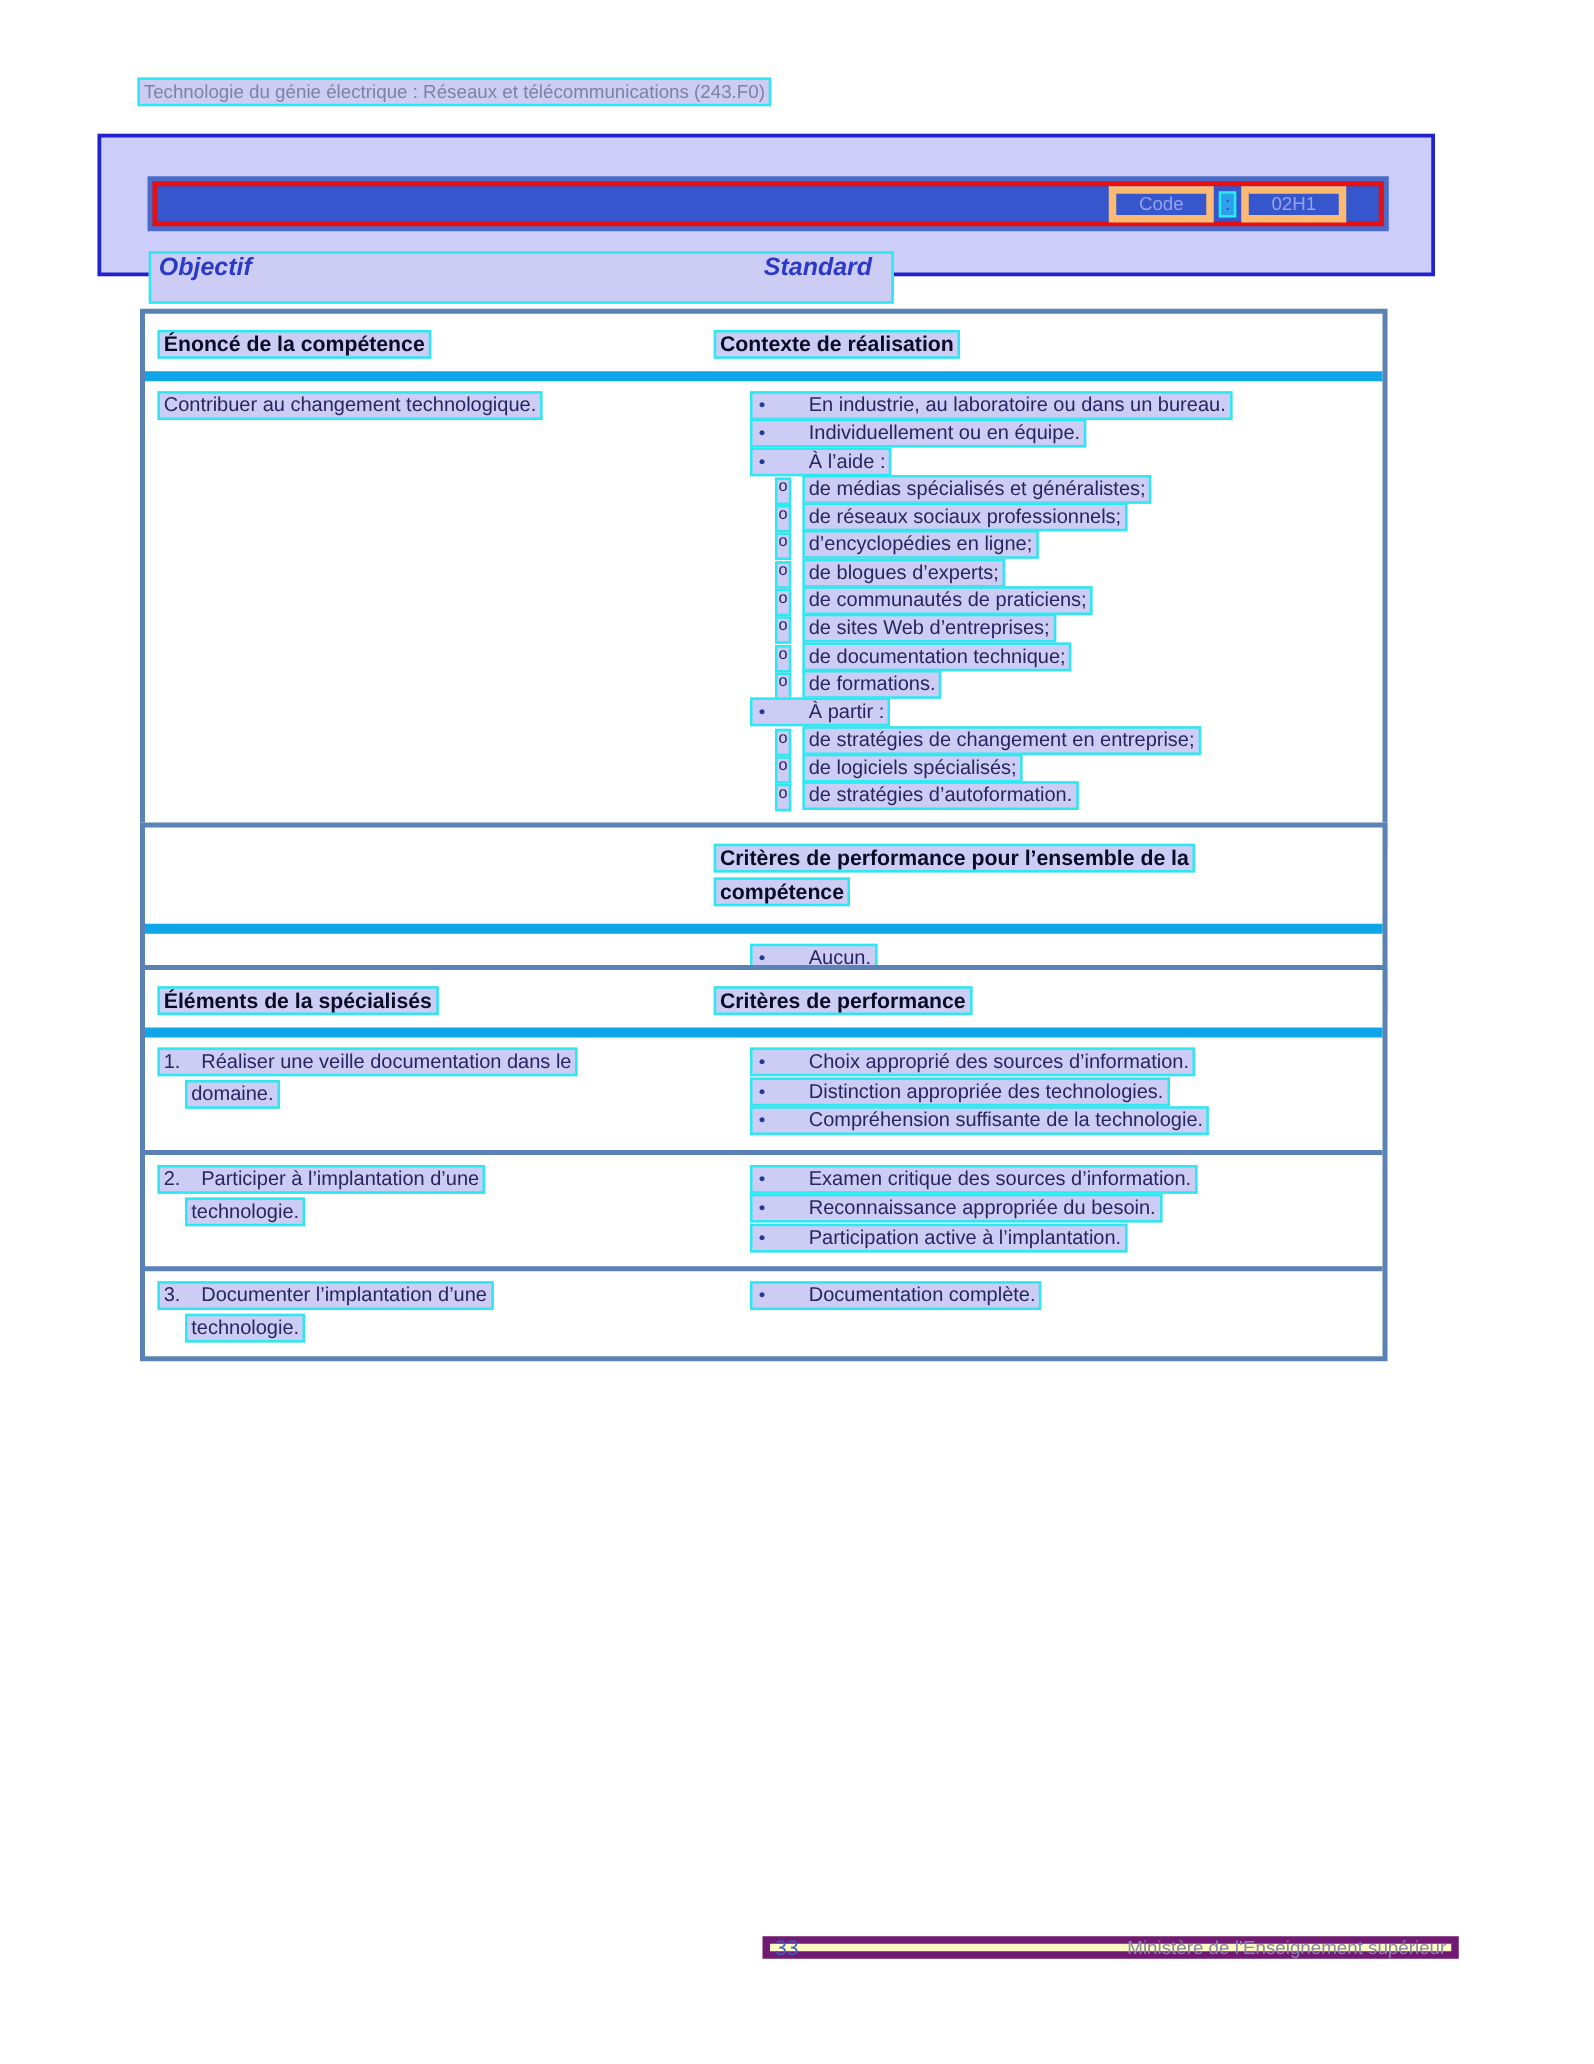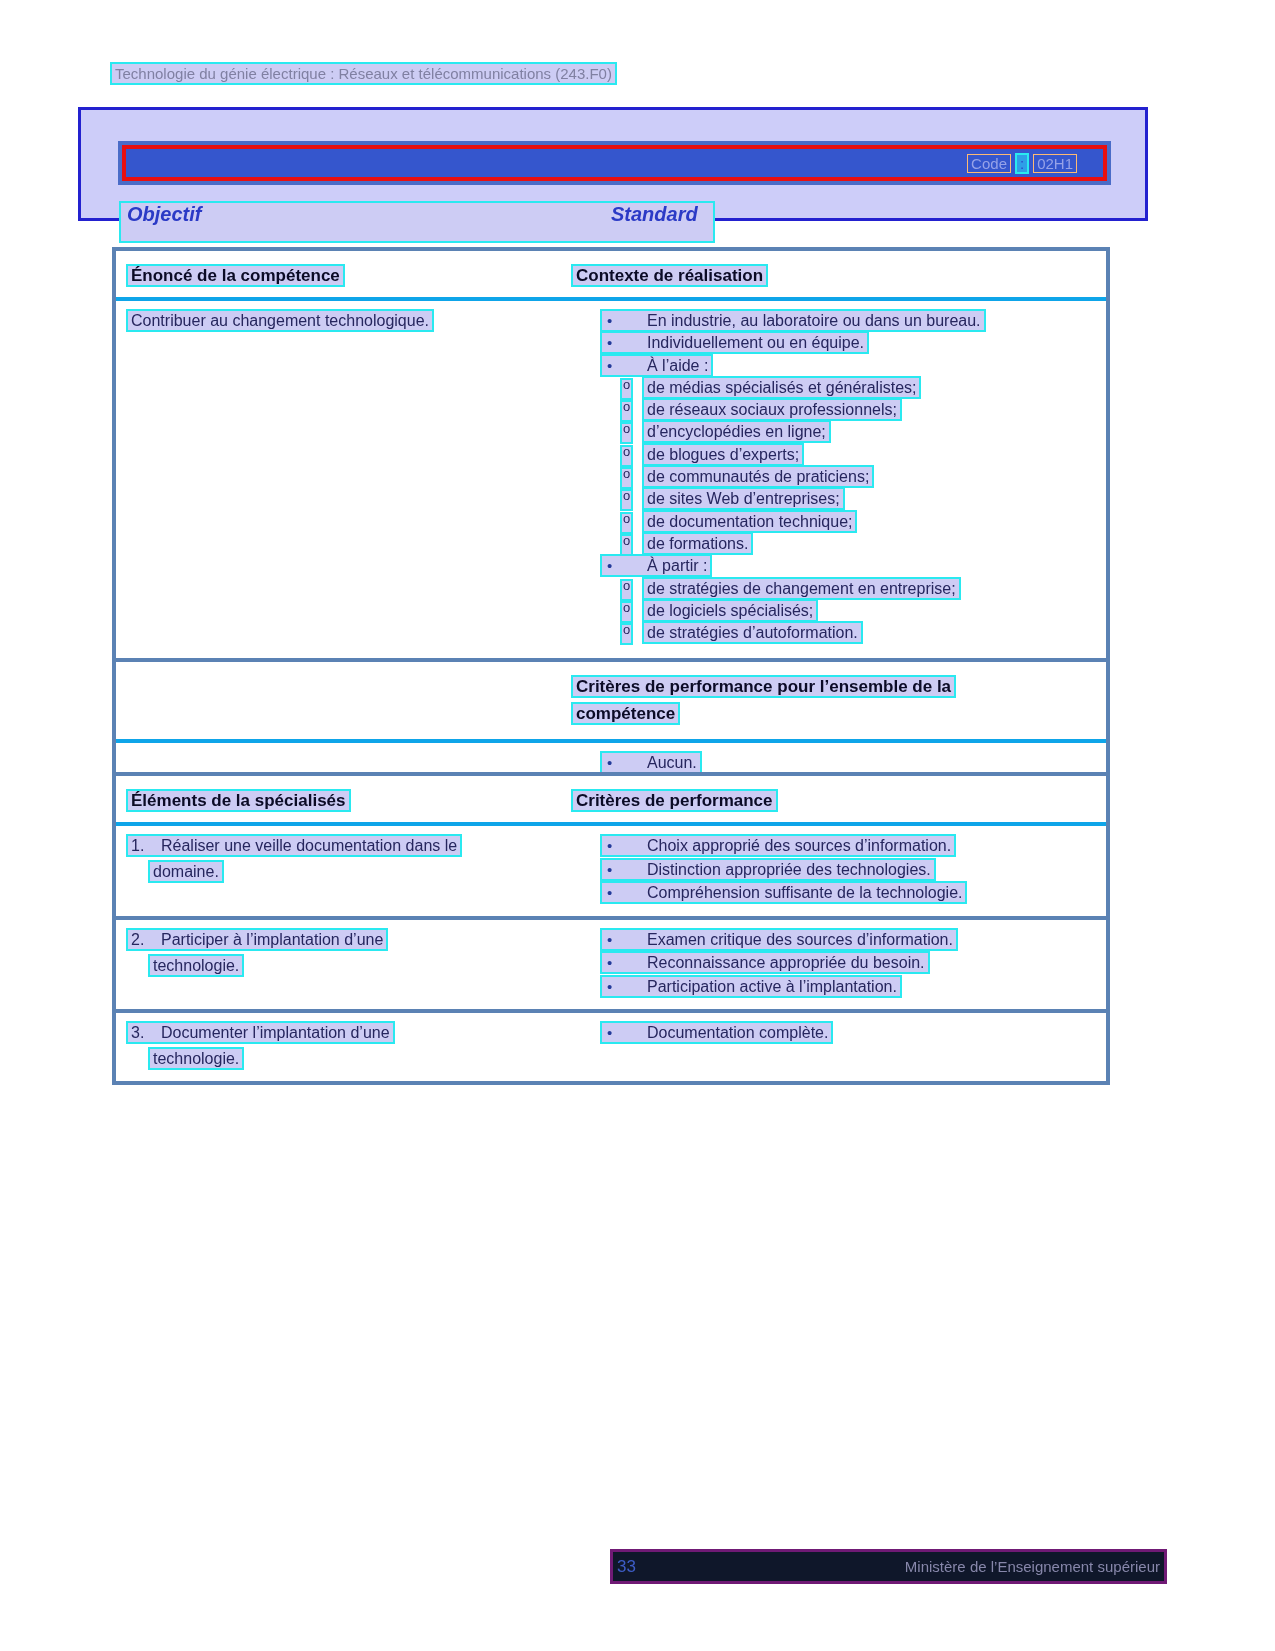--- a/index.html
+++ b/index.html
@@ -30,38 +30,38 @@
     background:#cdcdf9; border:3px solid #2321cf;
   }
   .code-bar {
     position:absolute; left:41px; top:35px; width:985px; height:36px;
     background:#3556cd; border:4px solid #e90f0f;
     box-shadow:0 0 0 4px #4a6cc8;
     display:flex; align-items:center; justify-content:flex-end;
     padding-right:26px; gap:4px;
     font-size:15px; color:#96a2e8;
   }
-  .code-chip { border:1px solid #fdba74; padding:0 3px; line-height:17px; }
+  .code-chip { border:6px solid #fdba74; padding:0 18px; line-height:17px; }
   .code-colon { background:#2e9fe8; border:2px solid #2ae9f0; color:#2b49c8; padding:0 3px; line-height:17px; }
   .obj-row {
     position:absolute; left:38px; top:91px; width:596px; height:42px;
     background:#cdccf4; border:2px solid #2ae9f0;
     font-style:italic; font-weight:bold; font-size:20px; color:#2b3ac6;
     line-height:22px; z-index:2;
   }
   .obj-row .objectif { position:absolute; left:6px; top:0; }
   .obj-row .standard { position:absolute; left:490px; top:0; }
 
   
   .tbl {
     position:absolute; left:112px; width:998px;
     border:4px solid #5b82b4; background:#ffffff;
   }
   .tbl-1 { top:247px; } .tbl-2 { top:658px; } .tbl-3 { top:772px; }
-  .hrow { display:flex; padding:13px 0 10px 0; border-bottom:4px solid #0ea5e9; }
+  .hrow { display:flex; padding:13px 0 10px 0; border-bottom:8px solid #0ea5e9; }
   .brow { display:flex; padding:8px 0 29px 0; }
   .trow { display:flex; padding:8px 0 11px 0; }
   .trow + .trow { border-top:4px solid #5b82b4; }
   .cl { width:450px; padding-left:10px; flex:none; }
   .cr { flex:1; padding-left:5px; }
 
   .ctx-line { height:22.3px; }
   .li1 { margin-left:29px; }
   .li1 .hl { display:inline-flex; }
   .b1 { display:inline-block; width:42px; color:#223a9a; font-size:15px; padding-left:2px; flex:none; }
@@ -75,22 +75,22 @@
   }
   .num-line { margin-bottom:3px; }
   .num-line .hl { display:inline-flex; }
   .numch { display:inline-block; width:30px; flex:none; }
   .num-line2 { margin-left:22px; }
   .crit-line { height:23.5px; }
   .h2lines .hl { display:block; width:fit-content; margin-bottom:4px; }
 
   
   .footer {
-    position:absolute; left:610px; top:1549px; width:557px; height:35px;
-    background:#0f172a; border:3px solid #701a75;
+    position:absolute; left:610px; top:1549px; width:557px; height:18px;
+    background:#fef9c3; border:6px solid #701a75;
     display:flex; justify-content:space-between; align-items:center;
     padding:0 4px; line-height:21px;
   }
   .page-num { color:#3d5cc5; font-size:17px; }
   .ministry { color:#8787aa; font-size:15px; }
 </style>
 </head>
 <body>
 
 <div class="doc-header">

